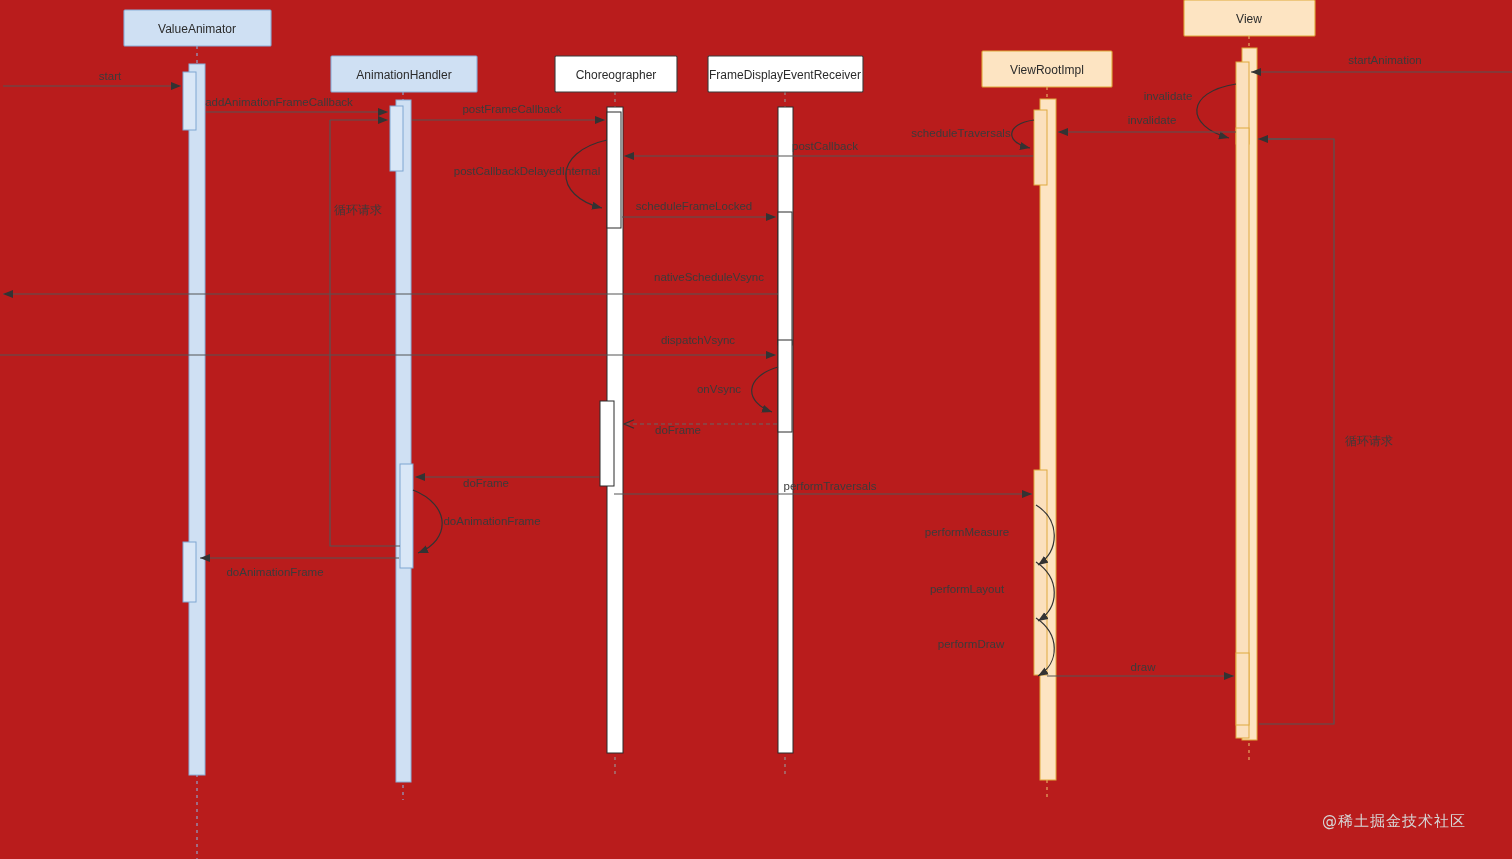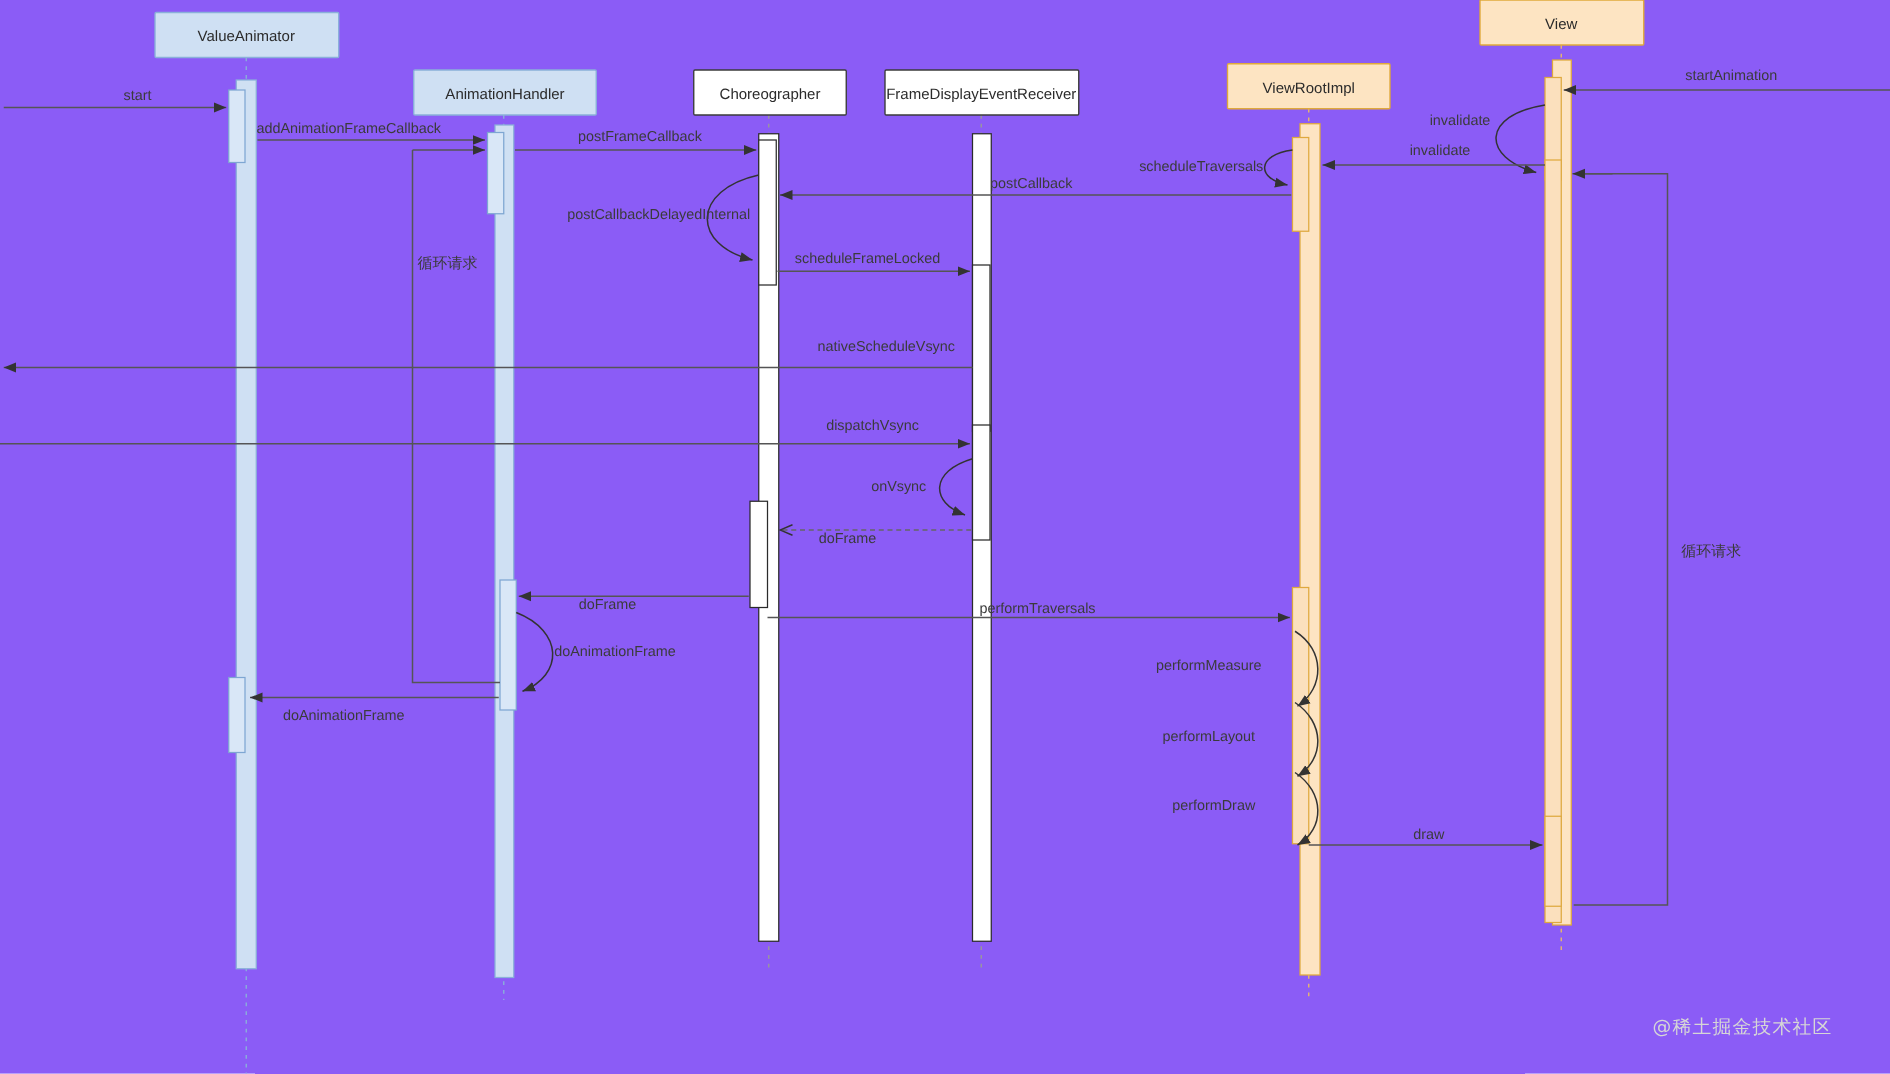--- a/index.html
+++ b/index.html
@@ -6,21 +6,21 @@
   html,body{margin:0;padding:0;background:#ffffff;}
   body{
     font-family:"Liberation Sans","DejaVu Sans",sans-serif;
     -webkit-font-smoothing:antialiased;
   }
   #stage{
     position:relative;
     width:1512px;
     height:859px;
     overflow:hidden;
-    background:#8b5cf6;
+    background:#b91c1c;
   }
   svg#diagram{
     position:absolute;
     left:0; top:0;
     width:1512px;
     height:859px;
   }
   .lbl{
     font-family:"Liberation Sans","DejaVu Sans",sans-serif;
     font-size:11.5px;

